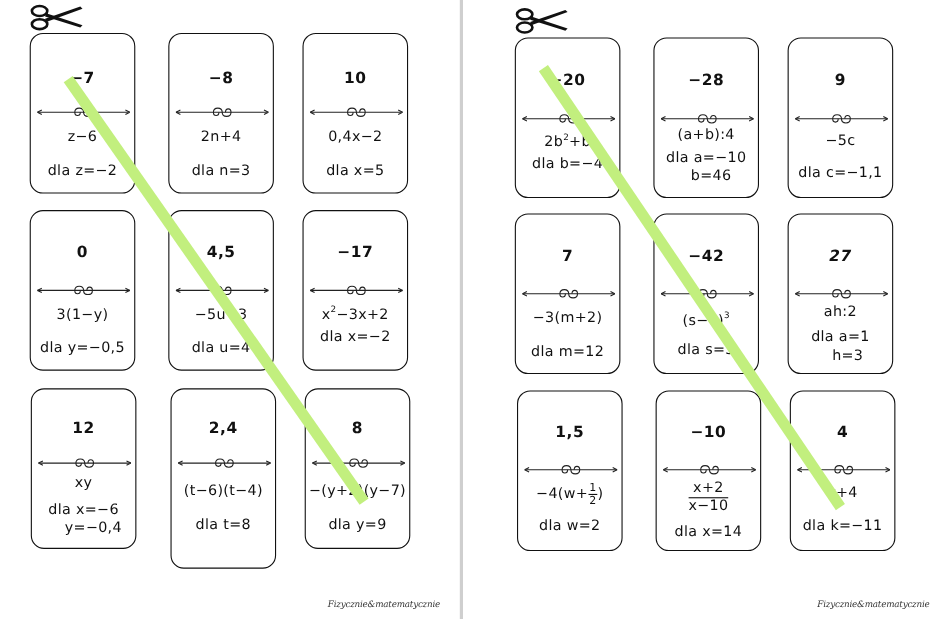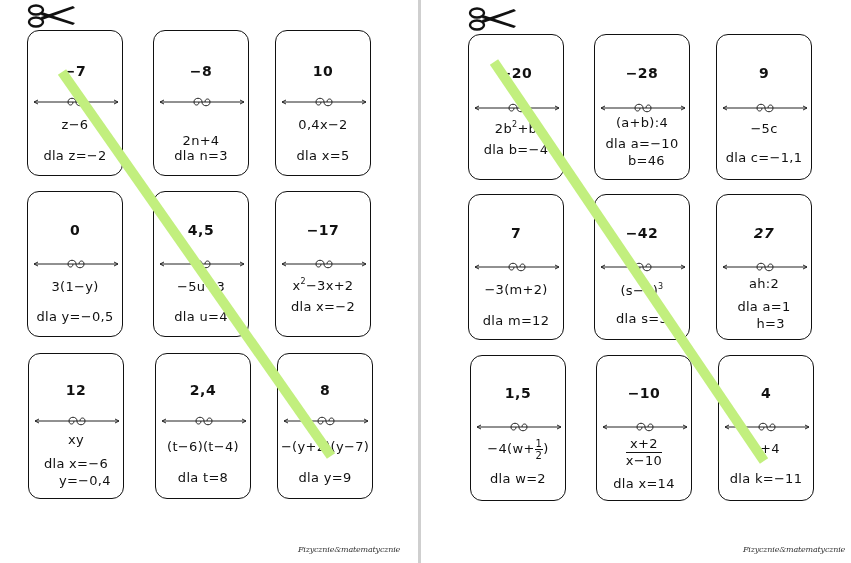--- a/index.html
+++ b/index.html
@@ -71,21 +71,21 @@
     <div class="cond" style="top:116px;">dla z=−2</div>
   </div>
 
   <div class="card" style="left:153px; top:30px; height:146px;">
     <div class="answer" style="top:32px;">−8</div>
     <svg class="divider" style="top:65px;" viewBox="0 0 88 12" preserveAspectRatio="none">
       <line x1="2" y1="6" x2="86" y2="6" stroke="#222" stroke-width="1"></line>
       <path d="M2 6 L6 4 M2 6 L6 8 M86 6 L82 4 M86 6 L82 8" stroke="#222" stroke-width="1" fill="none"></path>
       <path d="M36 6 C36 1 44 1 44 6 C44 11 52 11 52 6 C52 2 47 2 47 6 M41 6 C41 10 36 10 36 6" stroke="#222" stroke-width="1" fill="none"></path>
     </svg>
-    <div class="expr" style="top:86px;margin-top:16px;">2n+4</div>
+    <div class="expr" style="top:86px;">2n+4</div>
     <div class="cond" style="top:116px;">dla n=3</div>
   </div>
 
   <div class="card" style="left:275px; top:30px; height:146px;">
     <div class="answer" style="top:32px;">10</div>
     <svg class="divider" style="top:65px;" viewBox="0 0 88 12" preserveAspectRatio="none">
       <line x1="2" y1="6" x2="86" y2="6" stroke="#222" stroke-width="1"></line>
       <path d="M2 6 L6 4 M2 6 L6 8 M86 6 L82 4 M86 6 L82 8" stroke="#222" stroke-width="1" fill="none"></path>
       <path d="M36 6 C36 1 44 1 44 6 C44 11 52 11 52 6 C52 2 47 2 47 6 M41 6 C41 10 36 10 36 6" stroke="#222" stroke-width="1" fill="none"></path>
     </svg>
@@ -131,21 +131,21 @@
     <svg class="divider" style="top:61px;" viewBox="0 0 88 12" preserveAspectRatio="none">
       <line x1="2" y1="6" x2="86" y2="6" stroke="#222" stroke-width="1"></line>
       <path d="M2 6 L6 4 M2 6 L6 8 M86 6 L82 4 M86 6 L82 8" stroke="#222" stroke-width="1" fill="none"></path>
       <path d="M36 6 C36 1 44 1 44 6 C44 11 52 11 52 6 C52 2 47 2 47 6 M41 6 C41 10 36 10 36 6" stroke="#222" stroke-width="1" fill="none"></path>
     </svg>
     <div class="expr" style="top:78px;">xy</div>
     <div class="cond" style="top:101px;">dla x=−6
     y=−0,4</div>
   </div>
 
-  <div class="card" style="left:155px; top:353px; height:146px;padding-left:13px;">
+  <div class="card" style="left:155px; top:353px; height:164px;padding-left:13px;">
     <div class="answer" style="top:28px;">2,4</div>
     <svg class="divider" style="top:61px;" viewBox="0 0 88 12" preserveAspectRatio="none">
       <line x1="2" y1="6" x2="86" y2="6" stroke="#222" stroke-width="1"></line>
       <path d="M2 6 L6 4 M2 6 L6 8 M86 6 L82 4 M86 6 L82 8" stroke="#222" stroke-width="1" fill="none"></path>
       <path d="M36 6 C36 1 44 1 44 6 C44 11 52 11 52 6 C52 2 47 2 47 6 M41 6 C41 10 36 10 36 6" stroke="#222" stroke-width="1" fill="none"></path>
     </svg>
     <div class="expr" style="top:85px;">(t−6)(t−4)</div>
     <div class="cond" style="top:115px;">dla t=8</div>
   </div>
 

